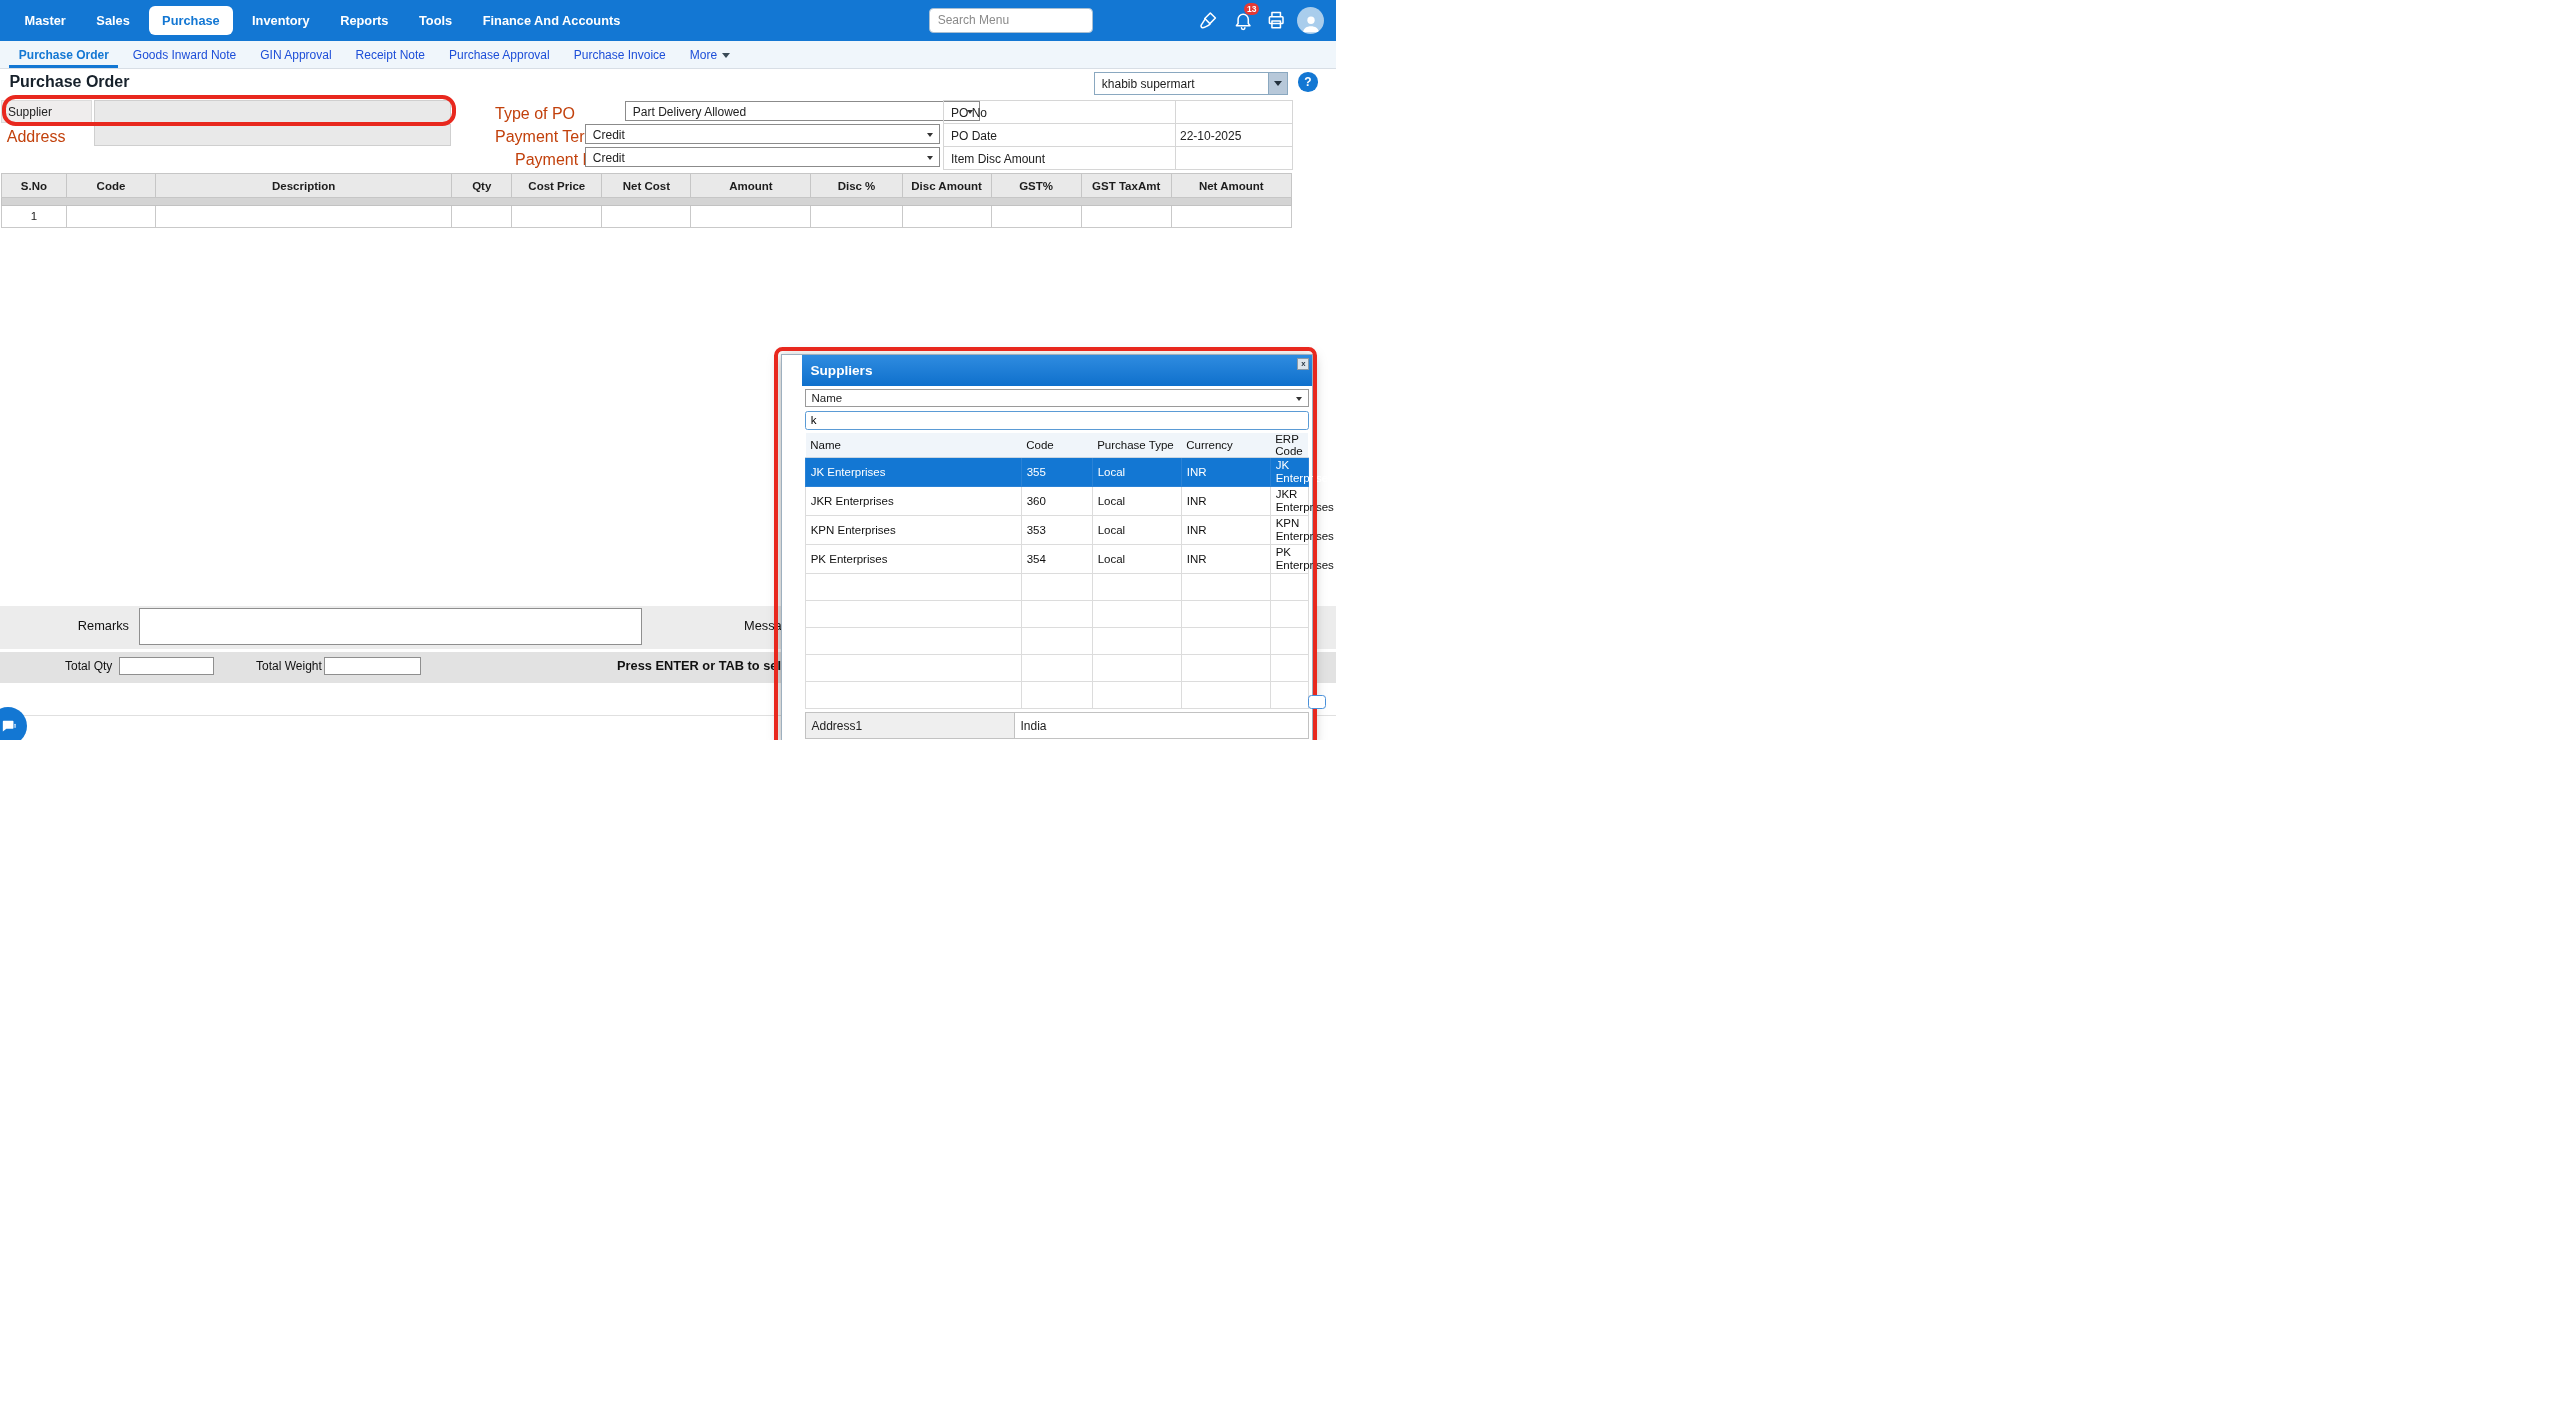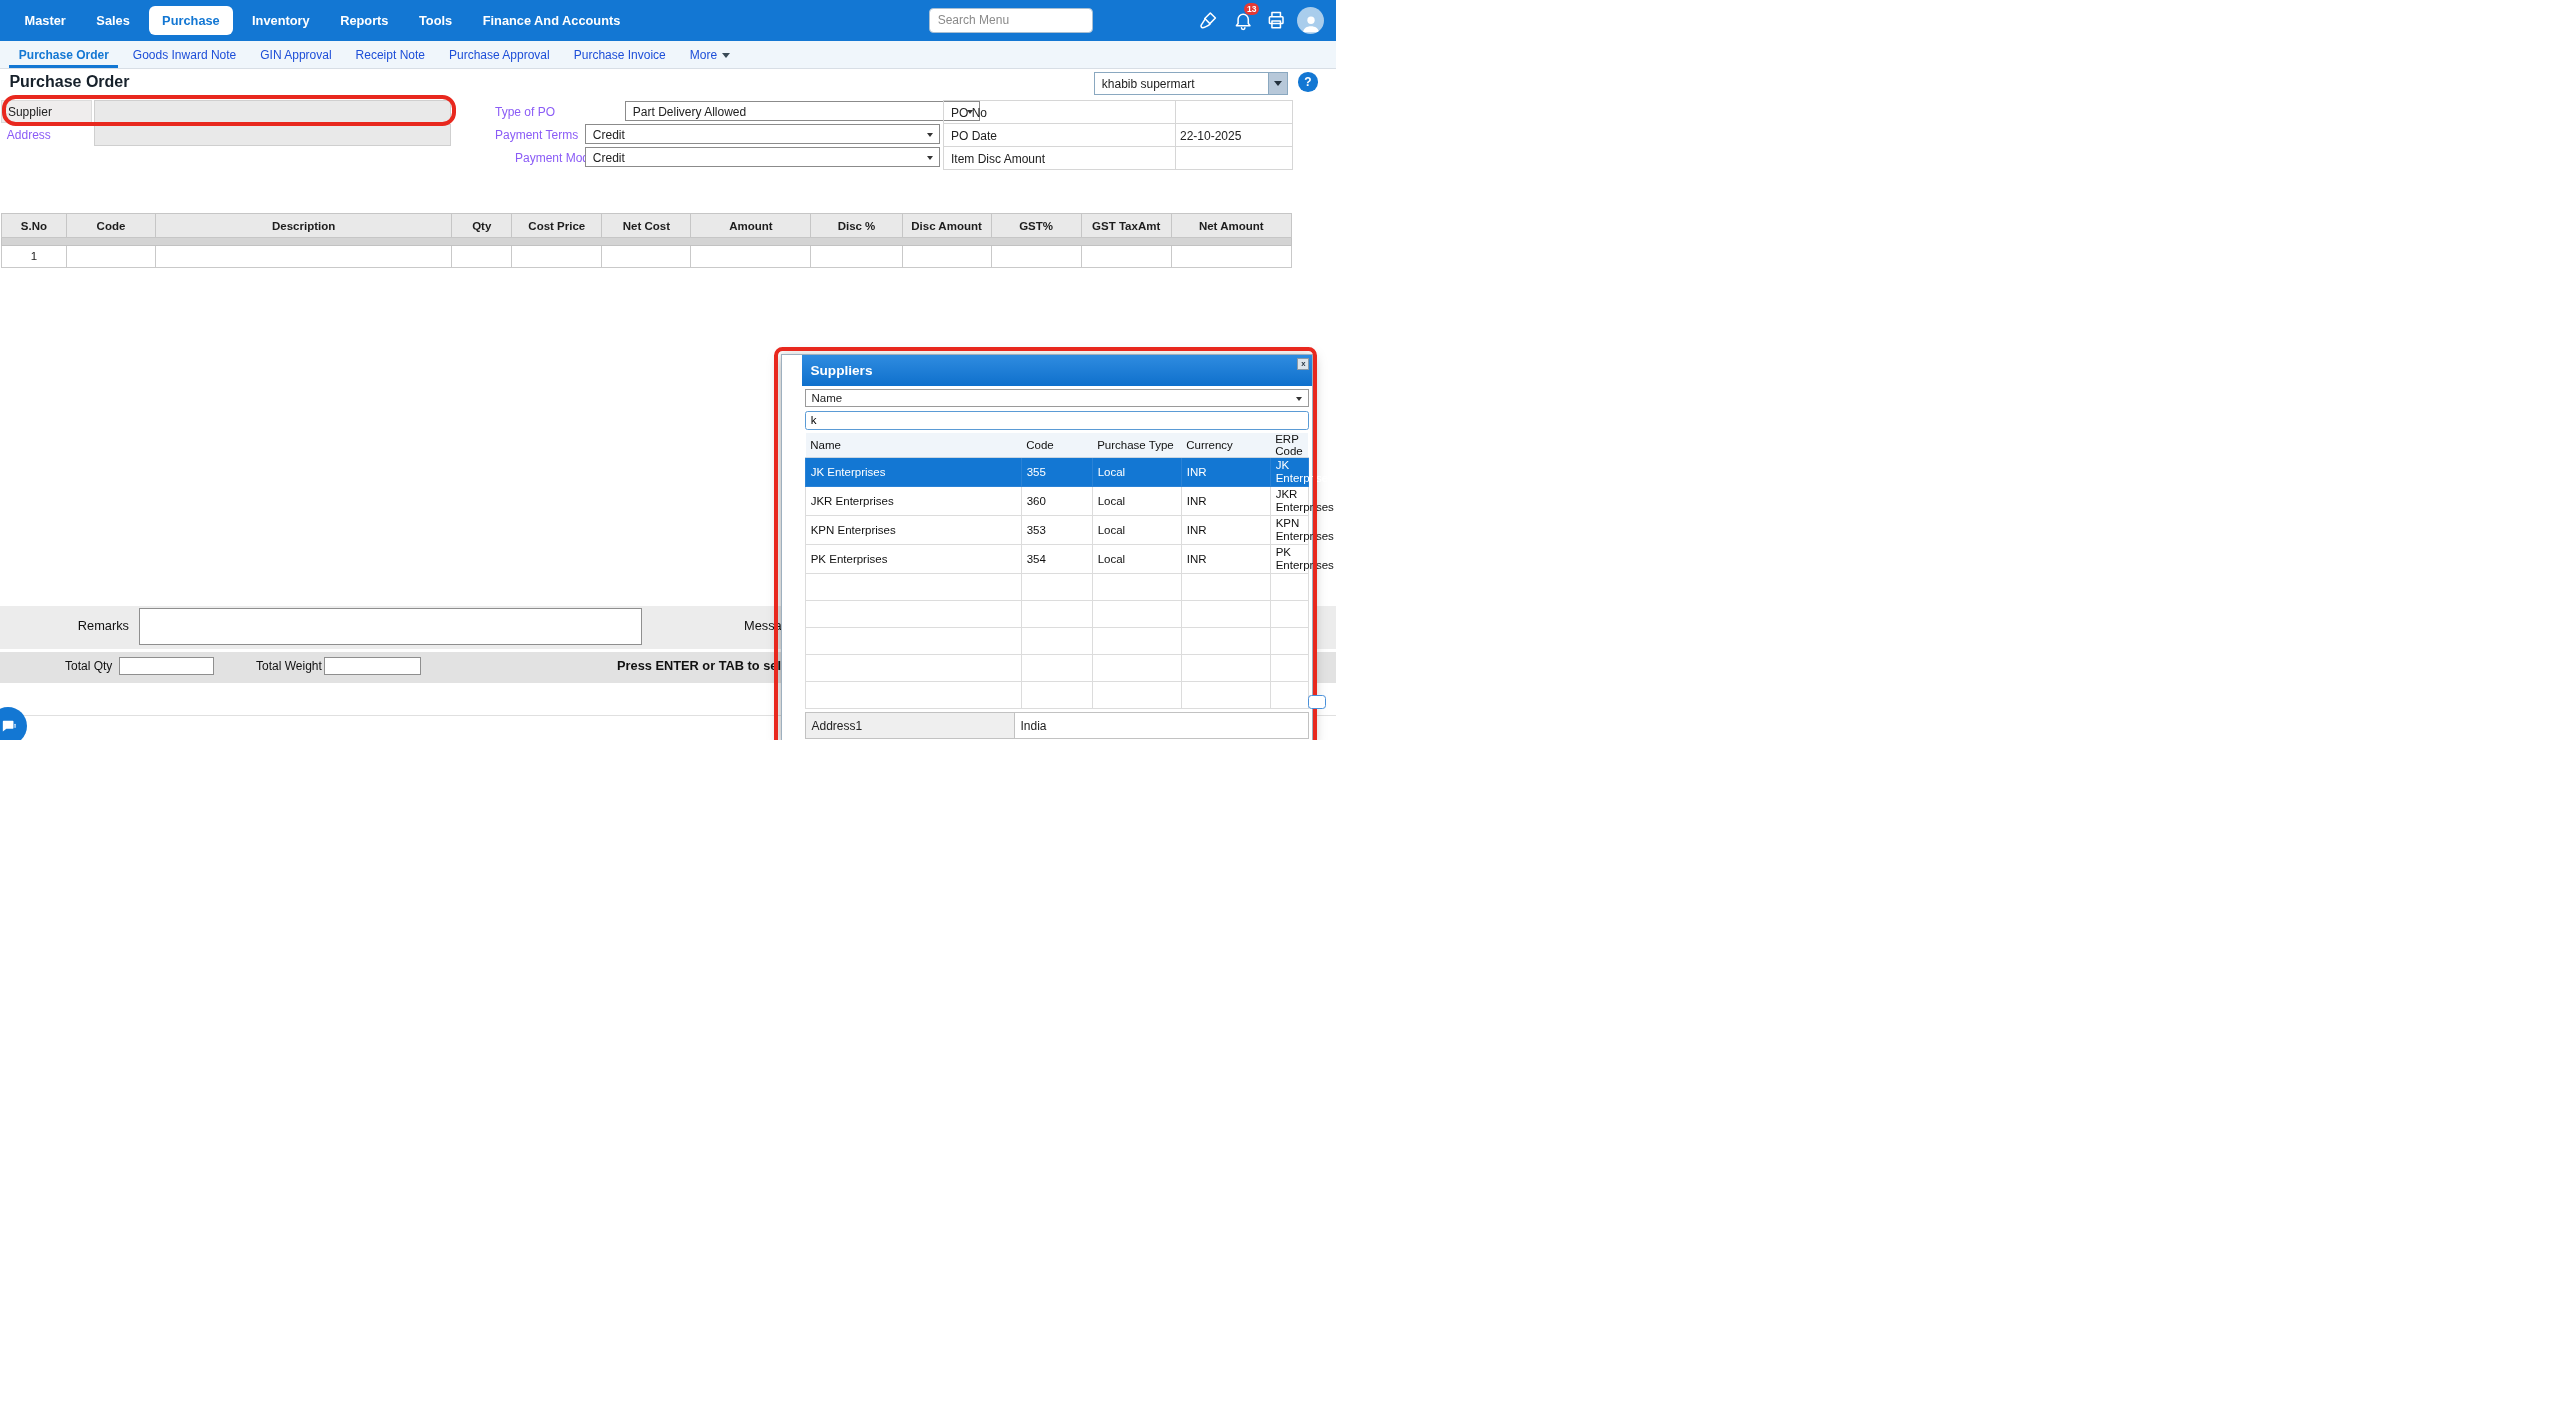--- a/index.html
+++ b/index.html
@@ -25,36 +25,36 @@
 
   
   .page-title { position:absolute; left:9.4px; top:73px; font-size:16px; font-weight:700; color:#17212b; }
   .company-select { position:absolute; left:1094px; top:72px; width:194px; height:23px; border:0.9px solid #8aa8c0; background:#fff; display:flex; cursor:pointer; }
   .company-select .txt { flex:1; font-size:12px; padding:4.3px 6.8px; color:#1d1d1d; overflow:hidden; white-space:nowrap; }
   .company-select .btn { width:19px; background:#b7c8d9; border-left:0.9px solid #8aa8c0; display:flex; align-items:center; justify-content:center; }
   .dd-caret { width:0; height:0; border-left:4.3px solid transparent; border-right:4.3px solid transparent; border-top:5.1px solid #23313d; }
   .help-circle { position:absolute; left:1298px; top:72px; width:19.6px; height:19.6px; border-radius:50%; background:#1377d3; color:#fff; font-weight:700; font-size:12px; display:flex; align-items:center; justify-content:center; cursor:pointer; }
 
   
-  .lbl { position:absolute; font-size:12px; color:#8b5cf6; }
+  .lbl { position:absolute; font-size:16px; color:#c2410c; }
   .supplier-label-cell { position:absolute; left:0.9px; top:100px; width:91px; height:23px; background:#efeded; border:0.9px solid #dcdcdc; font-size:12px; padding:4.3px 6px; }
   .supplier-input { position:absolute; left:94px; top:100px; width:357px; height:23px; background:#e9e9e9; border:0.9px solid #cfcfcf; }
   .address-input { position:absolute; left:94px; top:124px; width:357px; height:22px; background:#e9e9e9; border:0.9px solid #cfcfcf; }
 
   .fselect { position:absolute; background:#fff; border:0.9px solid #8b8b8b; height:19.6px; font-size:12px; padding:2.6px 19px 0 6.8px; cursor:pointer; white-space:nowrap; overflow:hidden; }
   .fselect::after { content:""; position:absolute; right:6px; top:7.7px; border-left:3.4px solid transparent; border-right:3.4px solid transparent; border-top:4.3px solid #333; }
 
   .pogrid { position:absolute; left:943px; top:100px; width:350px; border-top:0.9px solid #d6d6d6; border-left:0.9px solid #d6d6d6; border-right:0.9px solid #d6d6d6; }
   .pogrid-row { position:relative; height:23px; border-bottom:0.9px solid #d6d6d6; font-size:12px; }
   .pogrid-row::after { content:""; position:absolute; left:231px; top:0; bottom:0; border-left:0.9px solid #d6d6d6; }
   .pogrid-label { position:absolute; left:7px; top:5.1px; }
   .pogrid-value { position:absolute; left:236px; top:5.1px; }
 
   
-  .items { position:absolute; left:0.9px; top:173px; width:1291px; border-collapse:collapse; table-layout:fixed; font-size:11.5px;margin-top:40px; }
+  .items { position:absolute; left:0.9px; top:173px; width:1291px; border-collapse:collapse; table-layout:fixed; font-size:11.5px; }
   .items th { background:#e9e9e9; border:0.9px solid #c6c6c6; height:24px; font-weight:600; color:#1d1d1d; padding:0 3.4px; text-align:center; }
   .items td { border:0.9px solid #c9c9c9; height:22px; background:#fff; padding:0 3.4px; }
   .items tr.spacer td { background:#d4d4d4; height:7.7px; border-color:#c2c2c2; }
   .td-center { text-align:center; }
 
   
   .remarks-band { position:absolute; top:606px; left:0; width:100%; height:43px; background:#ececec; }
   .remarks-label { position:absolute; left:60px; top:618px; width:69px; text-align:right; font-size:12.8px; color:#111; }
   .remarks-input { position:absolute; left:139px; top:608px; width:503px; height:37px; border:0.9px solid #8f8f8f; background:#fff; resize:none; font-family:inherit; font-size:12px; padding:3.4px; }
   .message-label { position:absolute; left:744px; top:618px; font-size:12.8px; color:#111; white-space:nowrap; }

